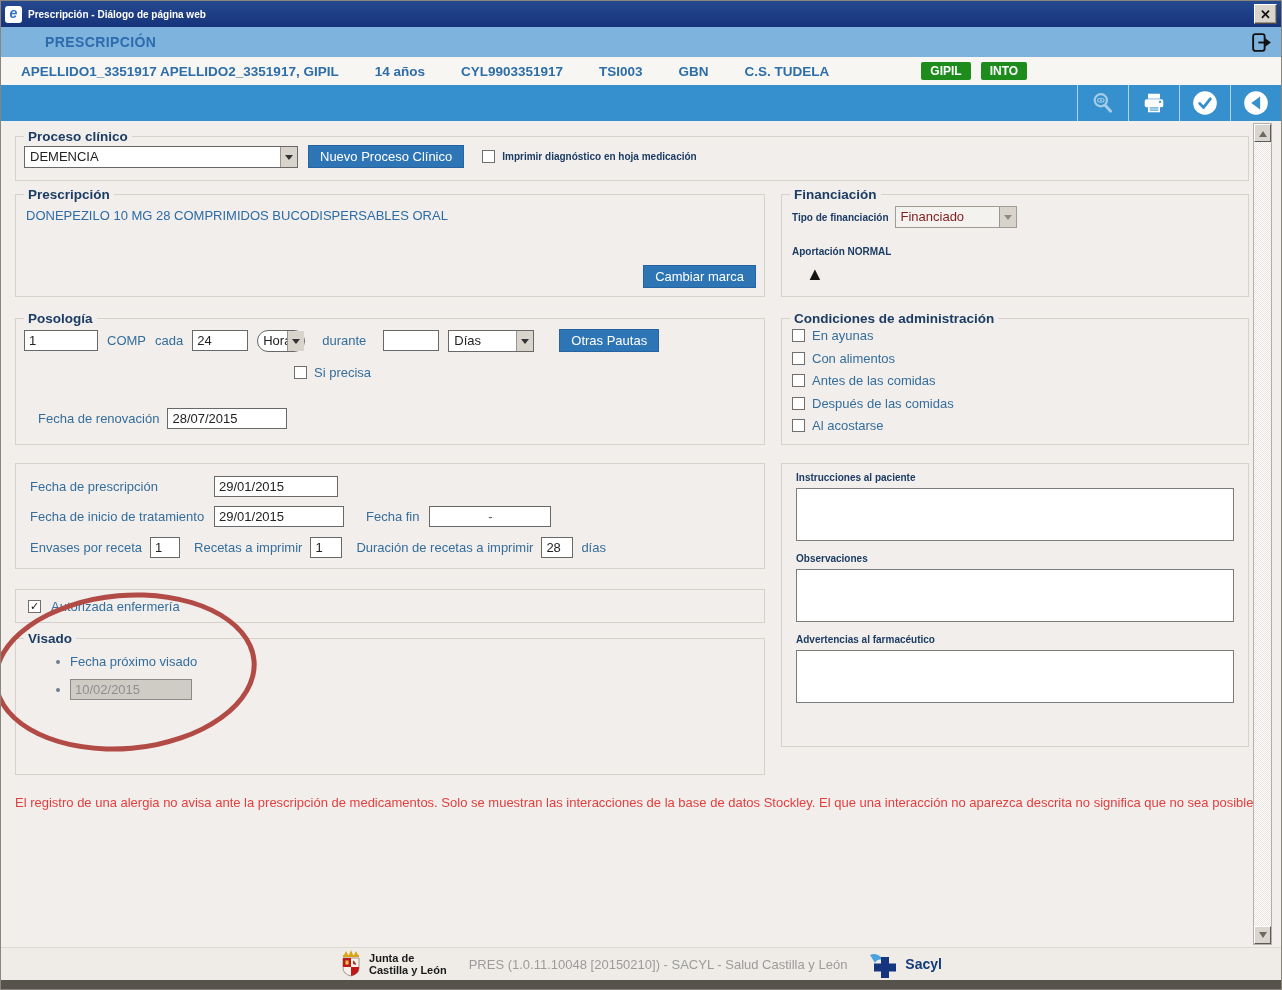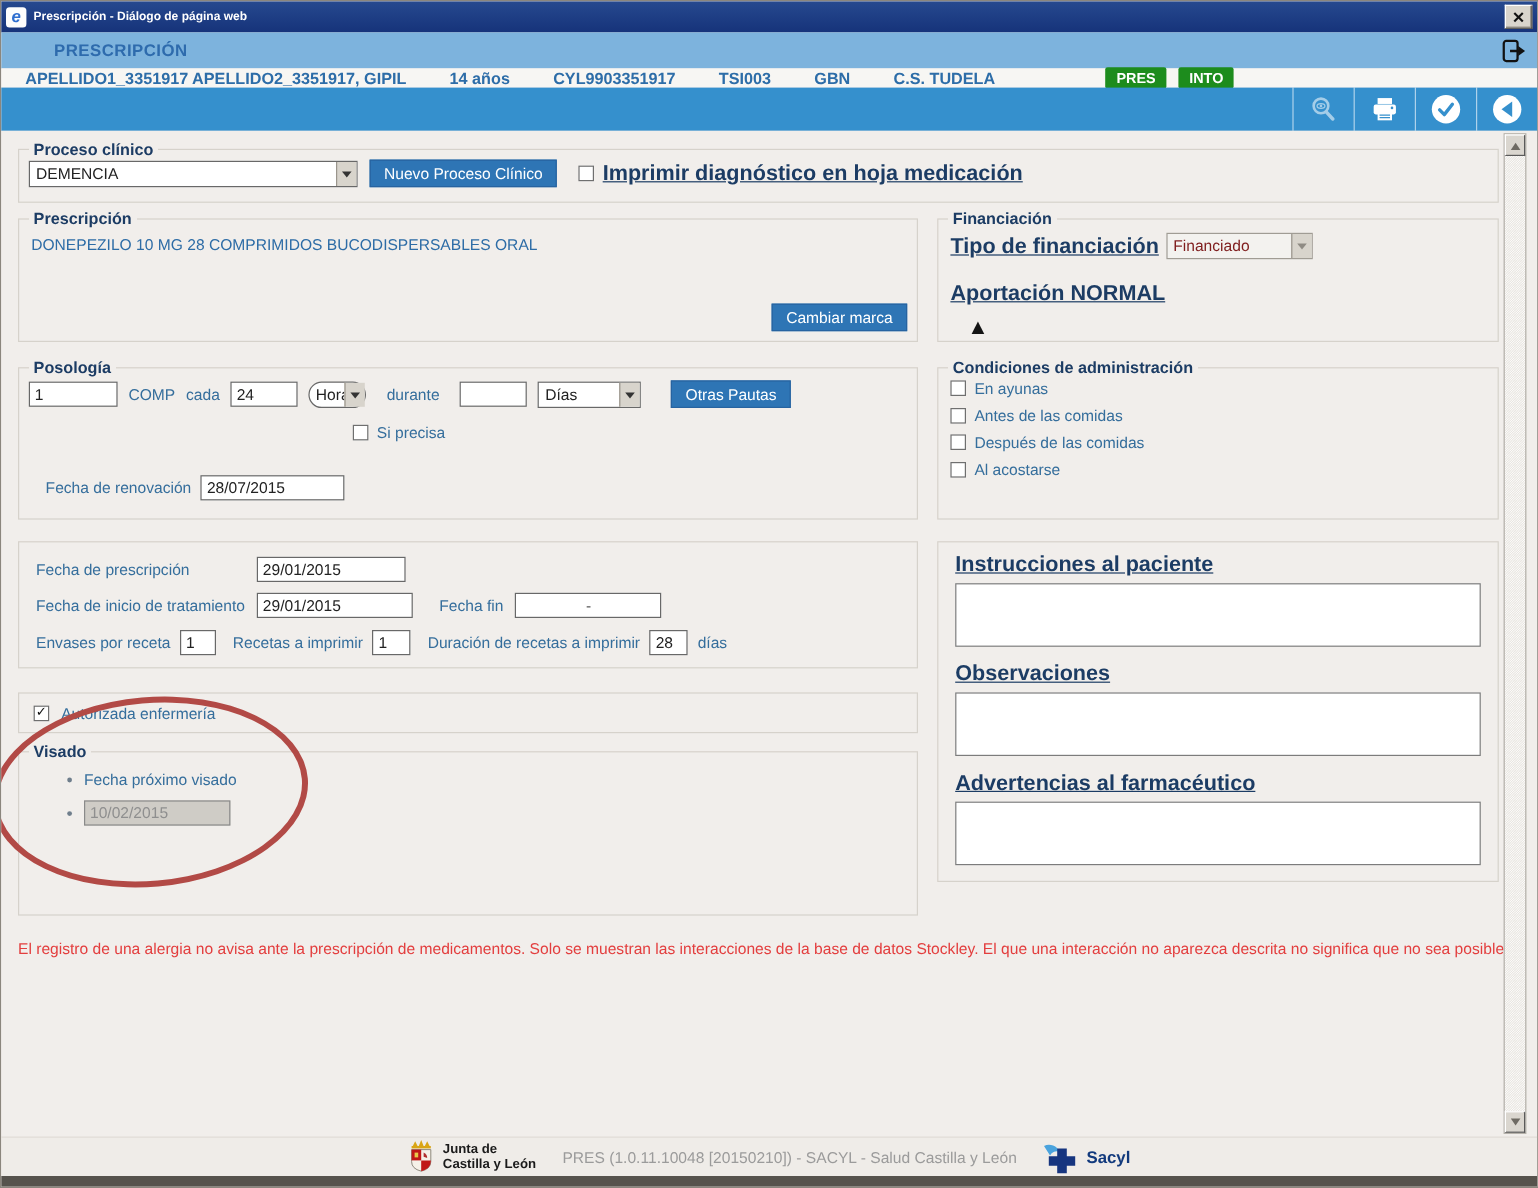--- a/index.html
+++ b/index.html
@@ -12,37 +12,37 @@
   .ie-icon { width:17px; height:17px; background:#fdfdfd; border-radius:3px; color:#2f6fd0; font-weight:bold; font-size:14px; line-height:15px; text-align:center; font-style:italic; flex:none; }
   .titlebar .title { color:#fff; font-weight:bold; font-size:10px; flex:1; white-space:nowrap; }
   .close-btn { width:23px; height:20px; background:#d9d5cd; border:1px solid #fff; border-right-color:#4e4b46; border-bottom-color:#4e4b46; box-shadow:inset -1px -1px 0 #9a958c; color:#111; font-size:13px; font-weight:bold; display:flex; align-items:center; justify-content:center; cursor:default; }
 
   
   .banner { height:30px; background:#7db3dd; display:flex; align-items:center; padding:0 8px 0 44px; flex:none; }
   .banner .btitle { color:#2e6bad; font-weight:bold; font-size:14px; letter-spacing:.4px; flex:1; }
   .exit-btn { width:24px; height:24px; display:flex; align-items:center; justify-content:center; }
 
   
-  .patientbar { height:16px; background:#f7f6f3; display:flex; align-items:center; padding:0 12px 0 20px; font-weight:bold; color:#2d6da8; font-size:13.5px; flex:none; white-space:nowrap; }
+  .patientbar { height:28px; background:#f7f6f3; display:flex; align-items:center; padding:0 12px 0 20px; font-weight:bold; color:#2d6da8; font-size:13.5px; flex:none; white-space:nowrap; }
   .p-gap { margin-left:36px; }
   .badges { margin-left:92px; display:flex; gap:10px; }
   .badge { background:#1d8c1d; color:#fff; font-weight:bold; font-size:12px; padding:2px 9px; border-radius:2px; }
 
   
   .toolbar { height:36px; background:#3590cd; display:flex; justify-content:flex-end; flex:none; }
   .tool-cell { width:51px; display:flex; align-items:center; justify-content:center; border-left:1px solid rgba(255,255,255,.6); cursor:pointer; }
 
   
   .main { flex:1; position:relative; background:#f1eeeb; }
   fieldset { position:absolute; border:1px solid #d6d2cb; }
   legend { color:#1c3c64; font-weight:bold; font-size:13.5px; padding:0 4px; margin-left:8px; }
   .plainbox { position:absolute; border:1px solid #d6d2cb; }
 
   .lbl { color:#356e9c; font-size:13px; white-space:nowrap; }
-  .lblb { color:#1c3c64; font-weight:bold; font-size:18px; white-space:nowrap;text-decoration:underline; }
+  .lblb { color:#1c3c64; font-weight:bold; font-size:10px; white-space:nowrap; }
   .input { background:#fff; border:1px solid #686868; height:21px; font-size:13px; color:#222; padding:0 4px; font-family:inherit; }
   .input:disabled, .input.disabled { background:#cfccc6; color:#8f8f8f; border-color:#8a8a8a; }
   .btn { background:#2e75b5; color:#fff; border:1px solid #2763a0; font-size:13px; padding:3px 11px; font-family:inherit; cursor:pointer; white-space:nowrap; }
   .combo { display:inline-flex; height:22px; border:1px solid #686868; background:#fff; align-items:stretch; }
   .combo-text { padding:2px 5px; font-size:13px; color:#222; flex:1; white-space:nowrap; overflow:hidden; }
   .combo-btn { width:17px; background:#d8d4cc; border-left:1px solid #9a958c; display:flex; align-items:center; justify-content:center; }
   .combo-btn::after { content:""; width:0; height:0; border:4px solid transparent; border-top:5px solid #333; margin-top:5px; }
   .combo.disabled { background:#f3f2ef; border-color:#a09c94; }
   .combo.disabled .combo-text { color:#7f1d1d; }
   .combo.disabled .combo-btn::after { border-top-color:#8f8b84; }
@@ -96,21 +96,21 @@
   </div>
 
   <div class="patientbar">
     <span>APELLIDO1_3351917 APELLIDO2_3351917, GIPIL</span>
     <span class="p-gap">14 años</span>
     <span class="p-gap">CYL9903351917</span>
     <span class="p-gap">TSI003</span>
     <span class="p-gap">GBN</span>
     <span class="p-gap">C.S. TUDELA</span>
     <span class="badges">
-      <span class="badge">PRES</span>
+      <span class="badge">GIPIL</span>
       <span class="badge">INTO</span>
     </span>
   </div>
 
   <div class="toolbar">
     <span class="tool-cell">
       <svg width="24" height="24" viewBox="0 0 22 22" opacity="0.55">
         <circle cx="9" cy="8.5" r="5.6" fill="none" stroke="#fff" stroke-width="2"></circle>
         <ellipse cx="9" cy="8.5" rx="3" ry="1.8" fill="none" stroke="#fff" stroke-width="1"></ellipse>
         <circle cx="9" cy="8.5" r="1" fill="#fff"></circle>
@@ -212,20 +212,24 @@
 
     <fieldset style="left:780px; top:190px; width:468px; height:134px;">
       <legend>Condiciones de administración</legend>
       <div style="padding:2px 10px; display:flex; flex-direction:column; gap:7.5px;">
         <span class="row" style="gap:7px;">
           <span class="checkbox"></span>
           <span class="lbl">En ayunas</span>
         </span>
         <span class="row" style="gap:7px;">
           <span class="checkbox"></span>
+          <span class="lbl">Con alimentos</span>
+        </span>
+        <span class="row" style="gap:7px;">
+          <span class="checkbox"></span>
           <span class="lbl">Antes de las comidas</span>
         </span>
         <span class="row" style="gap:7px;">
           <span class="checkbox"></span>
           <span class="lbl">Después de las comidas</span>
         </span>
         <span class="row" style="gap:7px;">
           <span class="checkbox"></span>
           <span class="lbl">Al acostarse</span>
         </span>

